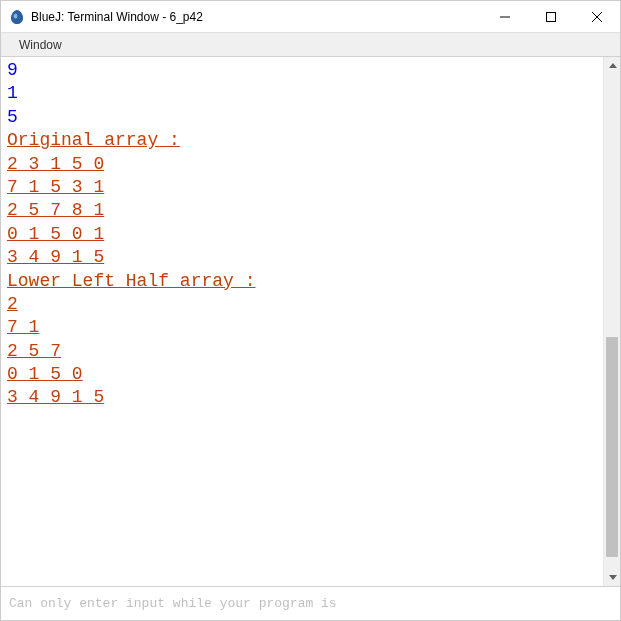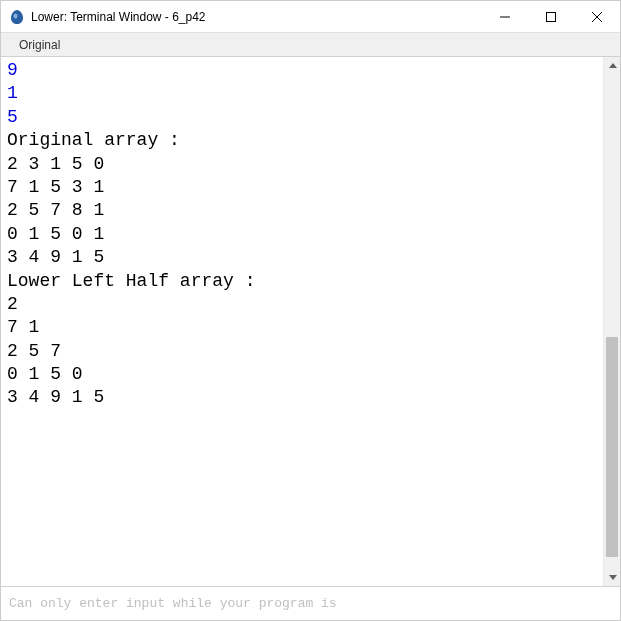--- a/index.html
+++ b/index.html
@@ -68,21 +68,21 @@
       flex: 1;
       font-family: "Courier New", monospace;
       font-size: 18px;
       line-height: 1.3;
       padding: 2px 6px;
       white-space: pre;
       color: #000;
       overflow: hidden;
     }
     .terminal .input-line { color: #0000dd; }
-    .terminal .output-line { color: #000000; }
+    .terminal .output-line { color: #c2410c; text-decoration: underline; }
     .scrollbar {
       width: 17px;
       background: #f0f0f0;
       position: relative;
       border-left: 1px solid #e8e8e8;
     }
     .scroll-arrow {
       width: 17px;
       height: 17px;
       display: flex;
@@ -124,21 +124,21 @@
 </head>
 <body>
 
 <div class="titlebar">
   <span class="titlebar-icon">
     <svg viewBox="0 0 16 16" width="16" height="16">
       <path d="M8 1 C5 1 2 5 2 9 C2 13 5 15 8 15 C11 15 14 13 14 9 C14 5 11 1 8 1 Z" fill="#2b5fa3"></path>
       <ellipse cx="6.5" cy="7" rx="2" ry="2.5" fill="#87b3e0"></ellipse>
     </svg>
   </span>
-  <span class="titlebar-text">Lower: Terminal Window - 6_p42</span>
+  <span class="titlebar-text">BlueJ: Terminal Window - 6_p42</span>
   <div class="titlebar-controls">
     <div class="tb-btn">
       <svg width="10" height="10" viewBox="0 0 10 10">
           <line x1="0" y1="5" x2="10" y2="5" stroke="#000" stroke-width="1"></line>
         </svg>
     </div>
     <div class="tb-btn">
       <svg width="10" height="10" viewBox="0 0 10 10">
           <rect x="0.5" y="0.5" width="9" height="9" fill="none" stroke="#000" stroke-width="1"></rect>
         </svg>
@@ -146,21 +146,21 @@
     <div class="tb-btn">
       <svg width="10" height="10" viewBox="0 0 10 10">
           <line x1="0" y1="0" x2="10" y2="10" stroke="#000" stroke-width="1"></line>
           <line x1="10" y1="0" x2="0" y2="10" stroke="#000" stroke-width="1"></line>
         </svg>
     </div>
   </div>
 </div>
 
 <div class="menubar">
-  <span class="menu-item">Original</span>
+  <span class="menu-item">Window</span>
 </div>
 
 <div class="content-area">
   <div class="terminal" id="terminal"><div class="input-line">9</div><div class="input-line">1</div><div class="input-line">5</div><div class="output-line">Original array :</div><div class="output-line">2 3 1 5 0</div><div class="output-line">7 1 5 3 1</div><div class="output-line">2 5 7 8 1</div><div class="output-line">0 1 5 0 1</div><div class="output-line">3 4 9 1 5</div><div class="output-line">Lower Left Half array :</div><div class="output-line">2</div><div class="output-line">7 1</div><div class="output-line">2 5 7</div><div class="output-line">0 1 5 0</div><div class="output-line">3 4 9 1 5</div></div>
   <div class="scrollbar">
     <div class="scroll-arrow up">
       <svg width="8" height="5" viewBox="0 0 8 5">
           <path d="M0 5 L4 0 L8 5 Z" fill="#606060"></path>
         </svg>
     </div>

